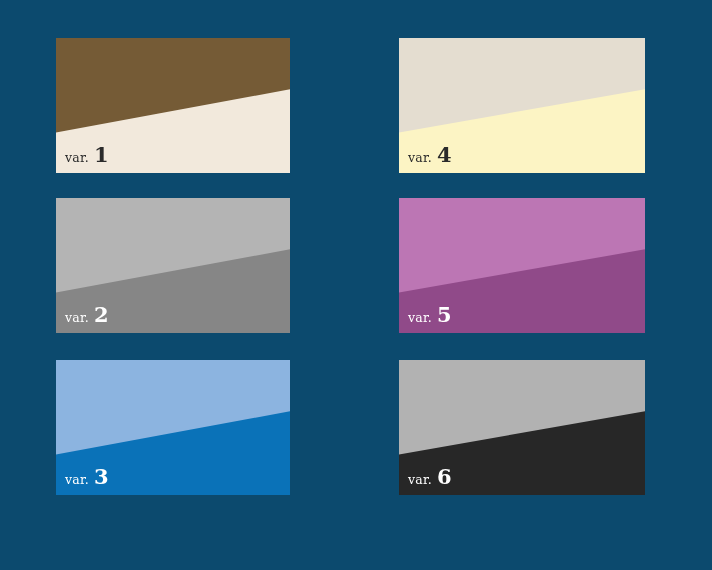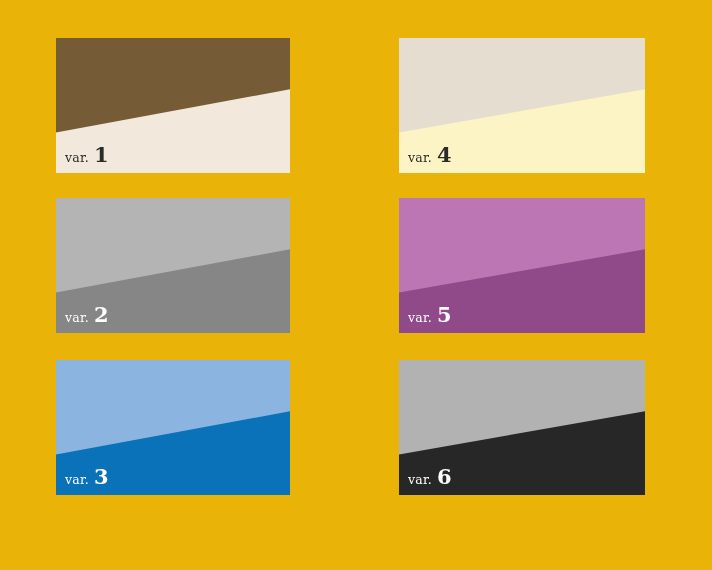--- a/index.html
+++ b/index.html
@@ -59,21 +59,21 @@
     font-family: "DejaVu Serif", serif;
     font-size: 21px;
     font-weight: 700;
     margin-left: 5px;
     letter-spacing: 0px;
   }
 </style>
 </head>
 <body style="width: 712px; height: 570px; background: rgb(255, 255, 255);">
 
-<div id="swatch-board" style="width: 712px; height: 570px; background: #eab308;">
+<div id="swatch-board" style="width: 712px; height: 570px; background: #0c4a6e;">
     <div class="swatch" style="left: 56px; top: 38px; width: 234px; height: 135px; background: rgb(117, 91, 54);">
       <div class="swatch-top" style="background: rgb(117, 91, 54);"></div>
       <div class="swatch-bottom" style="background: rgb(242, 233, 220); clip-path: polygon(0% 70%, 100% 38%, 100% 100%, 0% 100%);"></div>
       <div class="swatch-label" style="color: rgb(43, 43, 43);">
         <span class="label-word">var.</span>
         <span class="label-num">1</span>
       </div>
     </div>
     <div class="swatch" style="left: 56px; top: 198px; width: 234px; height: 135px; background: rgb(180, 180, 180);">
       <div class="swatch-top" style="background: rgb(180, 180, 180);"></div>

